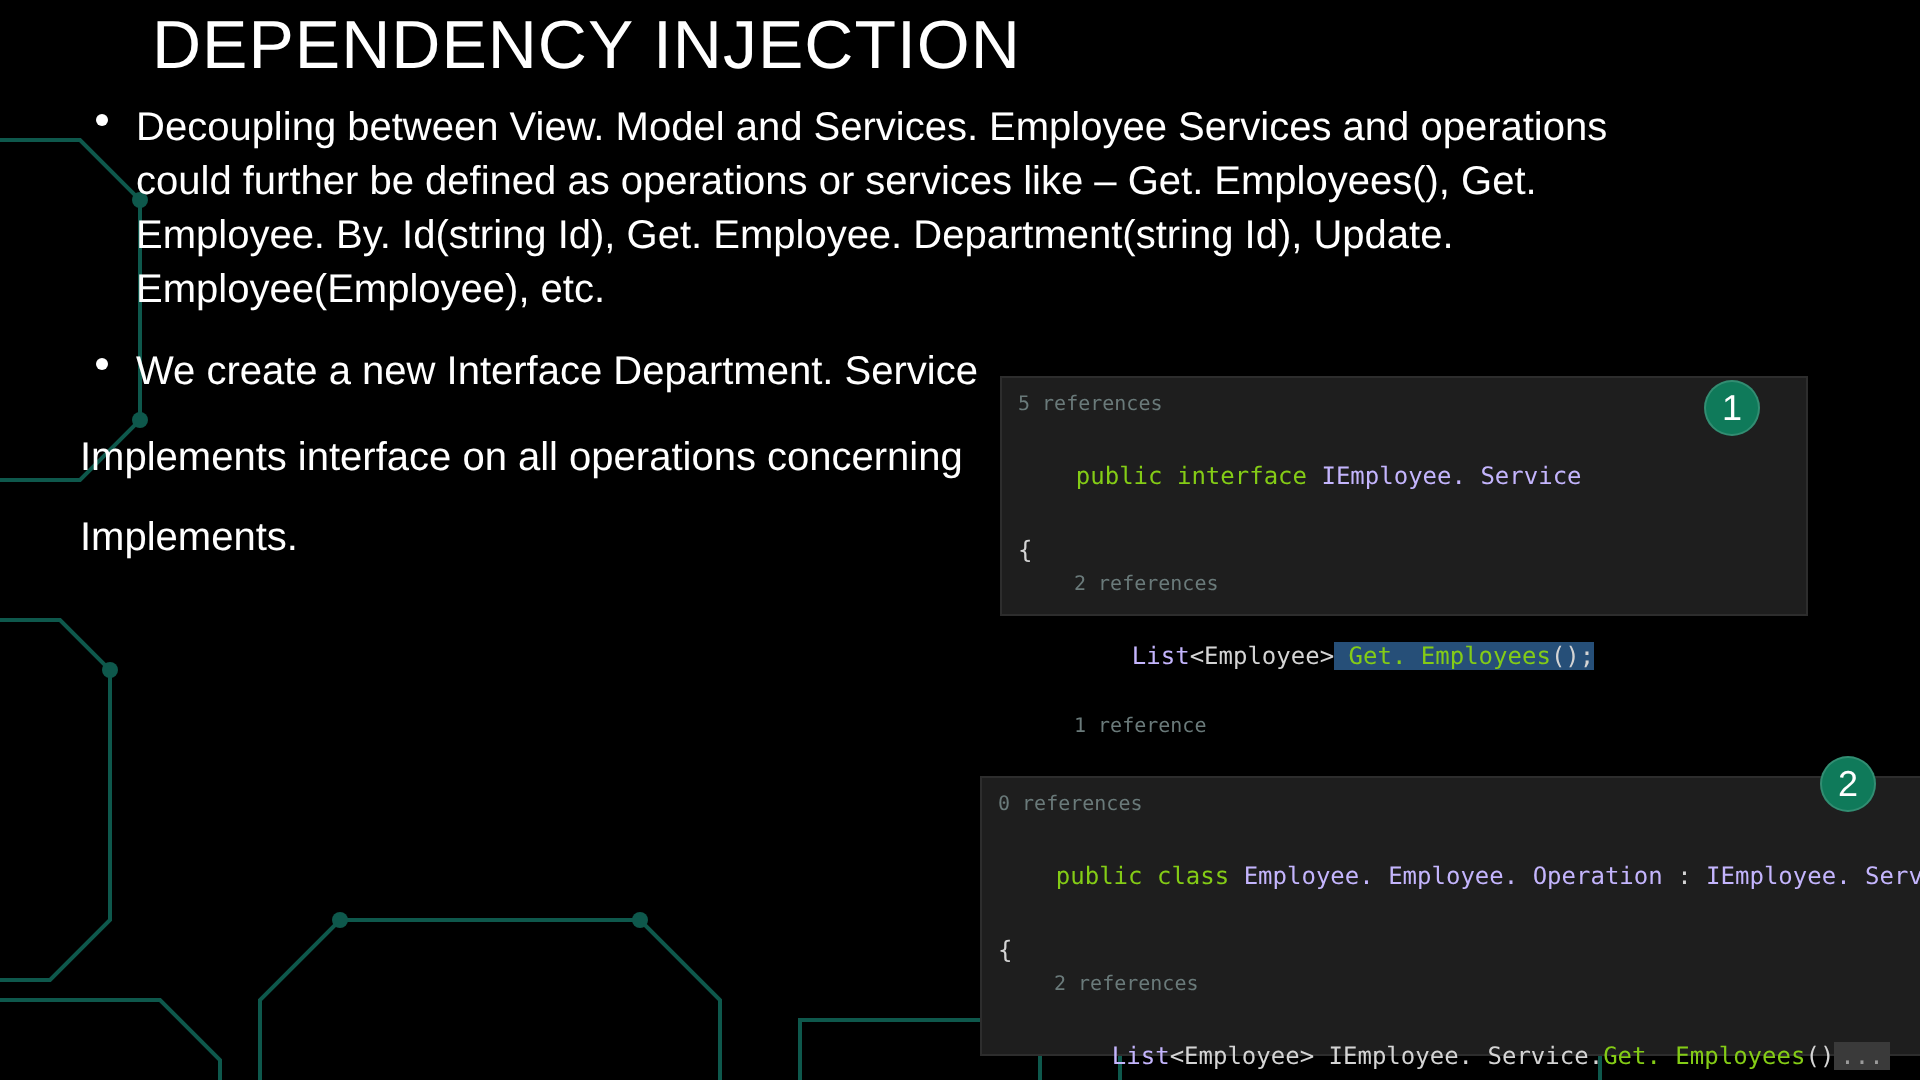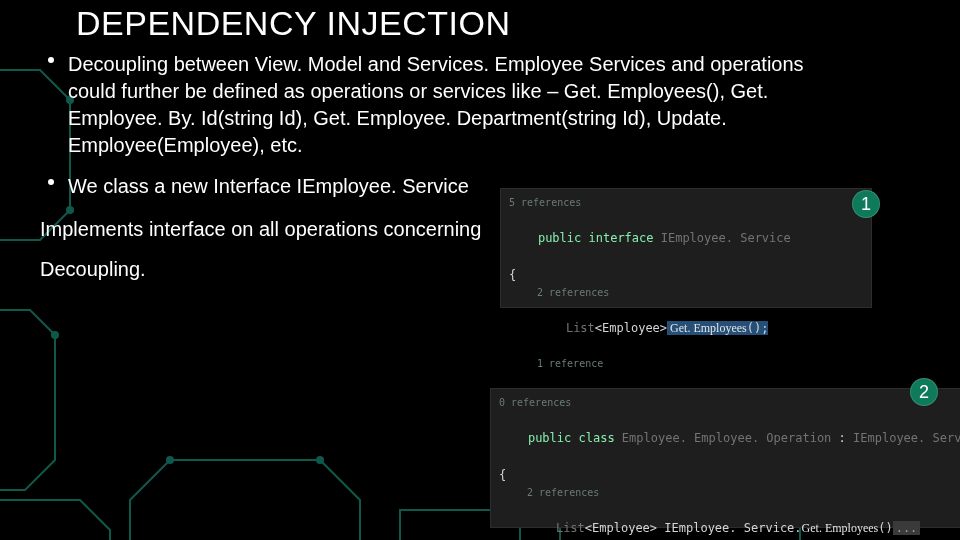--- a/index.html
+++ b/index.html
@@ -77,28 +77,28 @@
     position: absolute;
     background: #1e1e1e;
     border: 1px solid #2d2d2d;
     font-family: Consolas, Menlo, monospace;
     font-size: 12px;
     line-height: 1.55;
     padding: 6px 8px;
     z-index: 3;
   }
   .code .ref { color: #6a7a7a; font-size: 10px; }
-  .code .kw  { color: #86efac; }
-  .code .ty  { color: #737373; }
-  .code .mtd { color: #e5e5e5; font-family: Liberation Serif, serif; }
+  .code .kw  { color: #84cc16; }
+  .code .ty  { color: #c4b5fd; }
+  .code .mtd { color: #84cc16; }
   .code .pl  { color: #d4d4d4; }
   .code .fold { background:#3a3a3a; color:#9a9a9a; padding:0 3px; }
   .code .indent { padding-left: 28px; display:block; }
   .code .line { display:block; white-space: pre; }
-  .code1 { top: 188px; left: 500px; width: 372px; height: 120px; }
+  .code1 { top: 188px; left: 500px; width: 404px; height: 120px; }
   .code1 .hl { background:#264f78; }
   .code2 { top: 388px; left: 490px; width: 512px; height: 140px; }
 </style>
 </head>
 <body>
 
 <div class="circuit">
   <svg viewBox="0 0 960 540">
     <path class="cline" d="M0 70 H40 L70 100 V210 L40 240 H0"></path>
     <circle class="cnode" cx="70" cy="100" r="4"></circle>
@@ -117,26 +117,26 @@
 <div class="slide">
   <h1 class="title">DEPENDENCY INJECTION</h1>
 
   <div class="bullets">
     <div class="bullet b1">
       <span class="dot"></span>
       <span class="txt">Decoupling between View. Model and Services. Employee Services and operations could further be defined as operations or services like – Get. Employees(), Get. Employee. By. Id(string Id), Get. Employee. Department(string Id), Update. Employee(Employee), etc.</span>
     </div>
     <div class="bullet b2">
       <span class="dot"></span>
-      <span class="txt">We class a new Interface IEmployee. Service</span>
+      <span class="txt">We create a new Interface Department. Service</span>
     </div>
   </div>
 
   <div class="plain">Implements interface on all operations concerning</div>
-  <div class="plain">Decoupling.</div>
+  <div class="plain">Implements.</div>
 </div>
 
 <div class="badge badge1">1</div>
 <div class="badge badge2">2</div>
 
 <div class="code code1">
   <span class="line ref">5 references</span>
   <span class="line">
     <span class="kw">public interface</span><span class="ty"> IEmployee. Service</span>
   </span>

